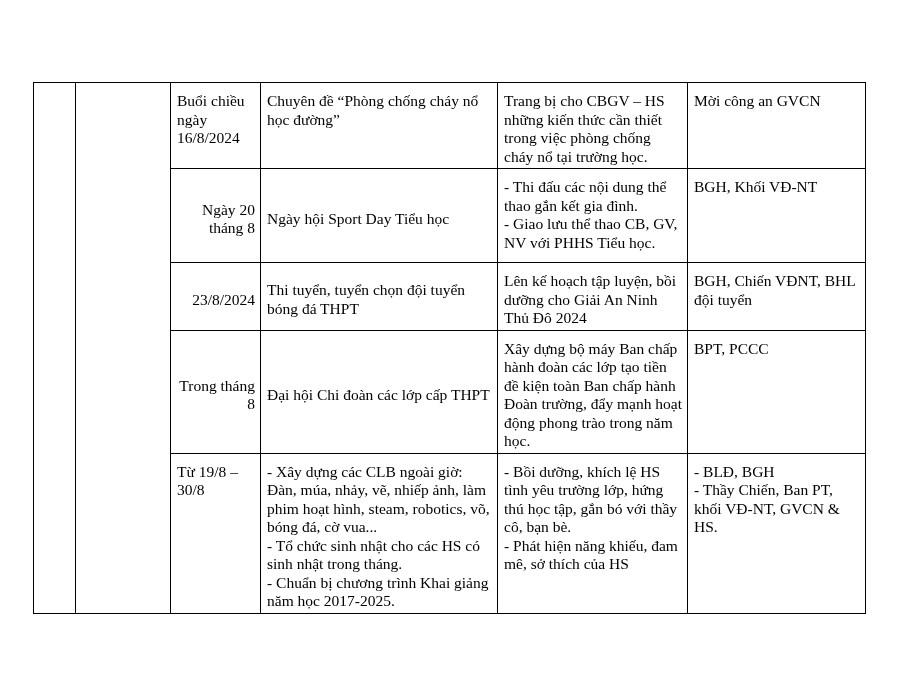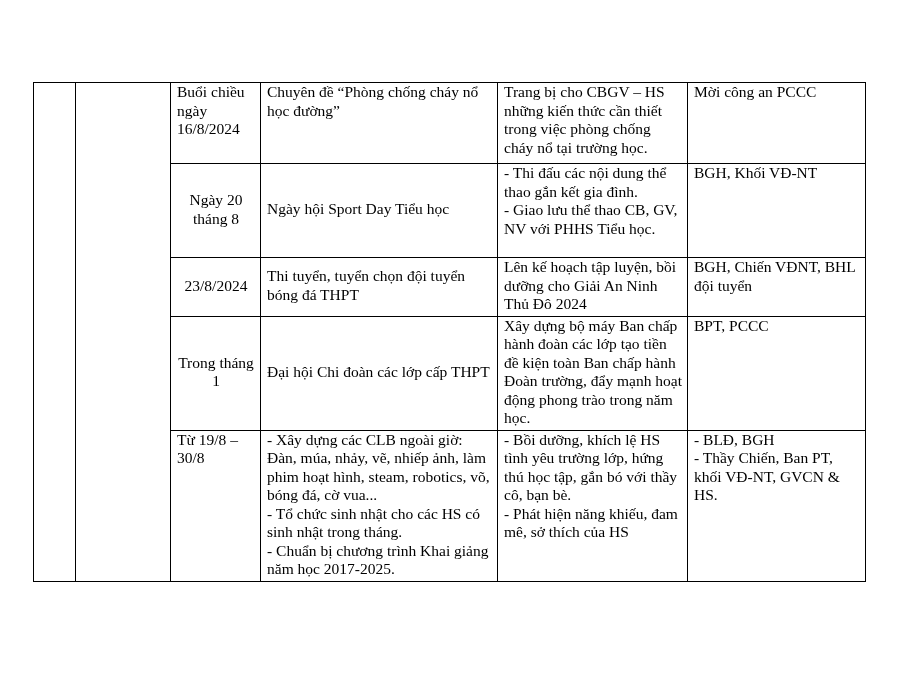--- a/index.html
+++ b/index.html
@@ -21,28 +21,28 @@
     left: 33px;
     top: 82px;
     width: 832px;
     border-collapse: collapse;
     table-layout: fixed;
     font-size: 15.5px;
     line-height: 18.5px;
   }
   table.doc-table td {
     border: 1px solid #000000;
-    padding: 0 5px 2px 6px;
+    padding: 9px 5px 2px 6px;
     white-space: pre-line;
     overflow: hidden;
     word-wrap: break-word;
   }
   
   td.al-tl { text-align: left;   vertical-align: top; }
-  td.al-cm { text-align: center; vertical-align: middle; font-family: Liberation Serif, serif; }
+  td.al-cm { text-align: right; vertical-align: middle; font-family: Liberation Serif, serif; }
   td.al-lm { text-align: left;   vertical-align: middle; }
   
   tr.r1 { height: 81px; }
   tr.r2 { height: 94px; }
   tr.r3 { height: 55px; }
   tr.r4 { height: 109px; }
   tr.r5 { height: 147px; }
 </style>
 </head>
 <body>
@@ -57,37 +57,37 @@
       <col style="width:190px">
       <col style="width:178px">
     </colgroup>
     <tbody>
       <tr class="r1">
         <td class="al-tl" rowspan="5"></td>
         <td class="al-tl" rowspan="5"></td>
         <td class="al-tl">Buổi chiều ngày 16/8/2024</td>
         <td class="al-tl">Chuyên đề “Phòng chống cháy nổ học đường”</td>
         <td class="al-tl">Trang bị cho CBGV – HS những kiến thức cần thiết trong việc phòng chống cháy nổ tại trường học.</td>
-        <td class="al-tl">Mời công an PCCC</td>
+        <td class="al-tl">Mời công an GVCN</td>
       </tr>
       <tr class="r2">
         <td class="al-cm">Ngày 20 tháng 8</td>
         <td class="al-lm">Ngày hội Sport Day Tiểu học</td>
         <td class="al-tl">- Thi đấu các nội dung thể thao gắn kết gia đình.
 - Giao lưu thể thao CB, GV, NV với PHHS Tiểu học.</td>
         <td class="al-tl">BGH, Khối VĐ-NT</td>
       </tr>
       <tr class="r3">
         <td class="al-cm">23/8/2024</td>
         <td class="al-lm">Thi tuyển, tuyển chọn đội tuyển bóng đá THPT</td>
         <td class="al-tl">Lên kế hoạch tập luyện, bồi dưỡng cho Giải An Ninh Thủ Đô 2024</td>
         <td class="al-tl">BGH, Chiến VĐNT, BHL đội tuyển</td>
       </tr>
       <tr class="r4">
-        <td class="al-cm">Trong tháng 1</td>
+        <td class="al-cm">Trong tháng 8</td>
         <td class="al-lm">Đại hội Chi đoàn các lớp cấp THPT</td>
         <td class="al-tl">Xây dựng bộ máy Ban chấp hành đoàn các lớp tạo tiền đề kiện toàn Ban chấp hành Đoàn trường, đẩy mạnh hoạt động phong trào trong năm học.</td>
         <td class="al-tl">BPT, PCCC</td>
       </tr>
       <tr class="r5">
         <td class="al-tl">Từ 19/8 – 30/8</td>
         <td class="al-tl">- Xây dựng các CLB ngoài giờ: Đàn, múa, nhảy, vẽ, nhiếp ảnh, làm phim hoạt hình, steam, robotics, võ, bóng đá, cờ vua...
 - Tổ chức sinh nhật cho các HS có sinh nhật trong tháng.
 - Chuẩn bị chương trình Khai giảng năm học 2017-2025.</td>
         <td class="al-tl">- Bồi dưỡng, khích lệ HS tình yêu trường lớp, hứng thú học tập, gắn bó với thầy cô, bạn bè.

